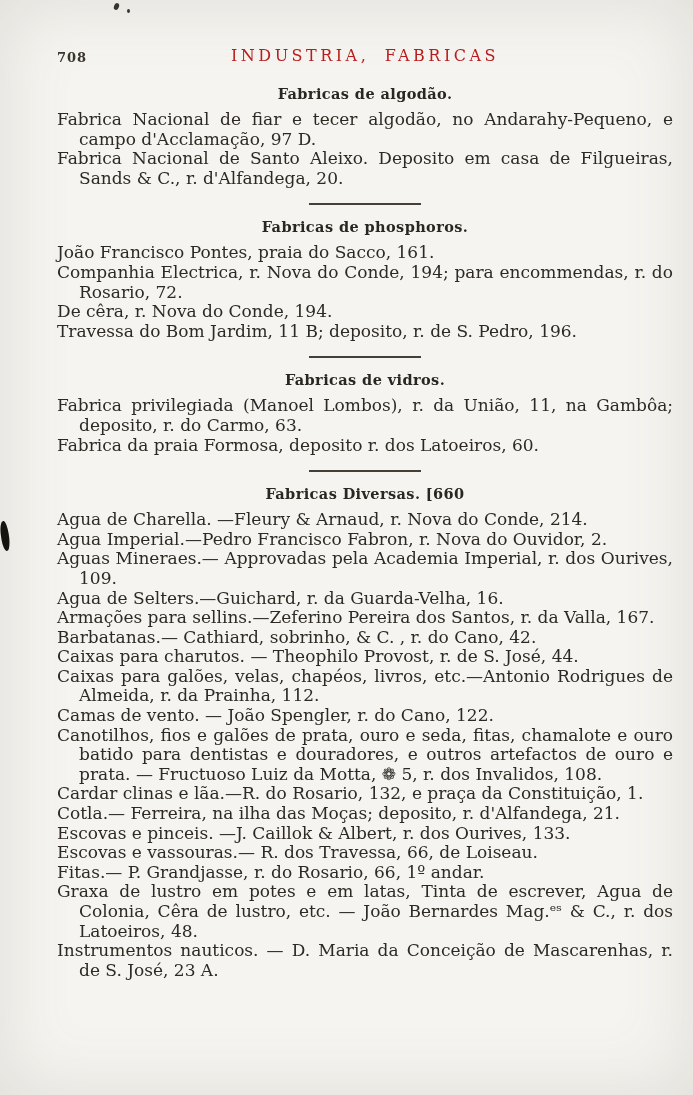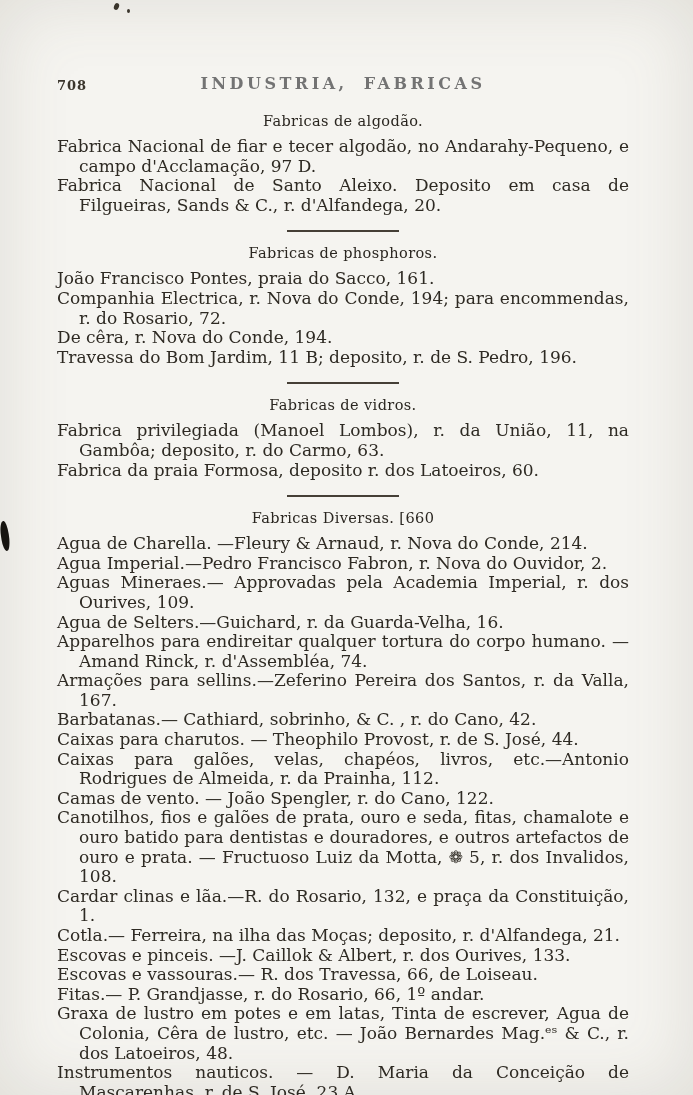--- a/index.html
+++ b/index.html
@@ -6,35 +6,35 @@
   html, body { width:693px; height:1095px; }
   body {
     background:#f5f4f0;
     font-family:"DejaVu Serif","Liberation Serif",serif;
     color:#2e2a23;
     position:relative;
     overflow:hidden;
   }
   .page {
     position:absolute; inset:0;
-    padding:46px 64px 0 57px;
+    padding:46px 20px 0 57px;
     box-shadow: inset 0 0 70px rgba(115,105,88,0.16);
   }
   .page-head { position:relative; height:26px; margin-bottom:2px; }
   .page-num {
     position:absolute; left:0; top:4px;
     font-size:13px; font-weight:bold; letter-spacing:1px; color:#3a352c;
   }
   .page-header {
     display:block; text-align:center;
-    font-size:16px; font-weight:bold;
-    letter-spacing:3.5px; word-spacing:7px; color:#737373;margin-top:28px;
+    font-size:16px; font-weight:normal;
+    letter-spacing:3.5px; word-spacing:7px; color:#b91c1c;
   }
   .sec-title {
-    text-align:center; font-weight:normal;
+    text-align:center; font-weight:bold;
     font-size:14.5px; letter-spacing:0.4px;
     margin:13px 0 8px; color:#2a2620;
   }
   .rule {
     width:112px; height:0;
     border-top:2px solid #453f36;
     margin:15px auto 4px;
   }
   p.entry {
     font-size:17px; line-height:19.6px;
@@ -80,21 +80,20 @@
         <p class="entry"><span class="rm">Fabrica privilegiada (Manoel Lombos), r. da União, 11, na Gambôa; deposito, r. do Carmo, 63.</span></p>
         <p class="entry"><span class="rm">Fabrica da praia Formosa, deposito r. dos Latoeiros, 60.</span></p>
       </div>
       <div class="rule"></div>
       <div>
         <div class="sec-title">Fabricas Diversas. [660</div>
         <p class="entry"><span class="it">Agua de Charella.</span><span class="rm"> —Fleury &amp; Arnaud, r. Nova do Conde, 214.</span></p>
         <p class="entry"><span class="it">Agua Imperial.</span><span class="rm">—Pedro Francisco Fabron, r. Nova do Ouvidor, 2.</span></p>
         <p class="entry"><span class="it">Aguas Mineraes.</span><span class="rm">— Approvadas pela Academia Imperial, r. dos Ourives, 109.</span></p>
         <p class="entry"><span class="it">Agua de Selters.</span><span class="rm">—Guichard, r. da Guarda-Velha, 16.</span></p>
-        <p class="entry"><span class="it">Apparelhos para endireitar qualquer tortura do corpo humano.</span><span class="rm"> — Amand Rinck, r. d'Assembléa, 74.</span></p>
         <p class="entry"><span class="it">Armações para sellins.</span><span class="rm">—Zeferino Pereira dos Santos, r. da Valla, 167.</span></p>
         <p class="entry"><span class="it">Barbatanas.</span><span class="rm">— Cathiard, sobrinho, &amp; C. , r. do Cano, 42.</span></p>
         <p class="entry"><span class="it">Caixas para charutos.</span><span class="rm"> — Theophilo Provost, r. de S. José, 44.</span></p>
         <p class="entry"><span class="it">Caixas para galões, velas, chapéos, livros, etc.</span><span class="rm">—Antonio Rodrigues de Almeida, r. da Prainha, 112.</span></p>
         <p class="entry"><span class="it">Camas de vento.</span><span class="rm"> — João Spengler, r. do Cano, 122.</span></p>
         <p class="entry"><span class="it">Canotilhos, fios e galões de prata, ouro e seda, fitas, chamalote e ouro batido para dentistas e douradores, e outros artefactos de ouro e prata.</span><span class="rm"> — Fructuoso Luiz da Motta, ❁ 5, r. dos Invalidos, 108.</span></p>
         <p class="entry"><span class="it">Cardar clinas e lãa.</span><span class="rm">—R. do Rosario, 132, e praça da Constituição, 1.</span></p>
         <p class="entry"><span class="it">Cotla.</span><span class="rm">— Ferreira, na ilha das Moças; deposito, r. d'Alfandega, 21.</span></p>
         <p class="entry"><span class="it">Escovas e pinceis.</span><span class="rm"> —J. Caillok &amp; Albert, r. dos Ourives, 133.</span></p>
         <p class="entry"><span class="it">Escovas e vassouras.</span><span class="rm">— R. dos Travessa, 66, de Loiseau.</span></p>

